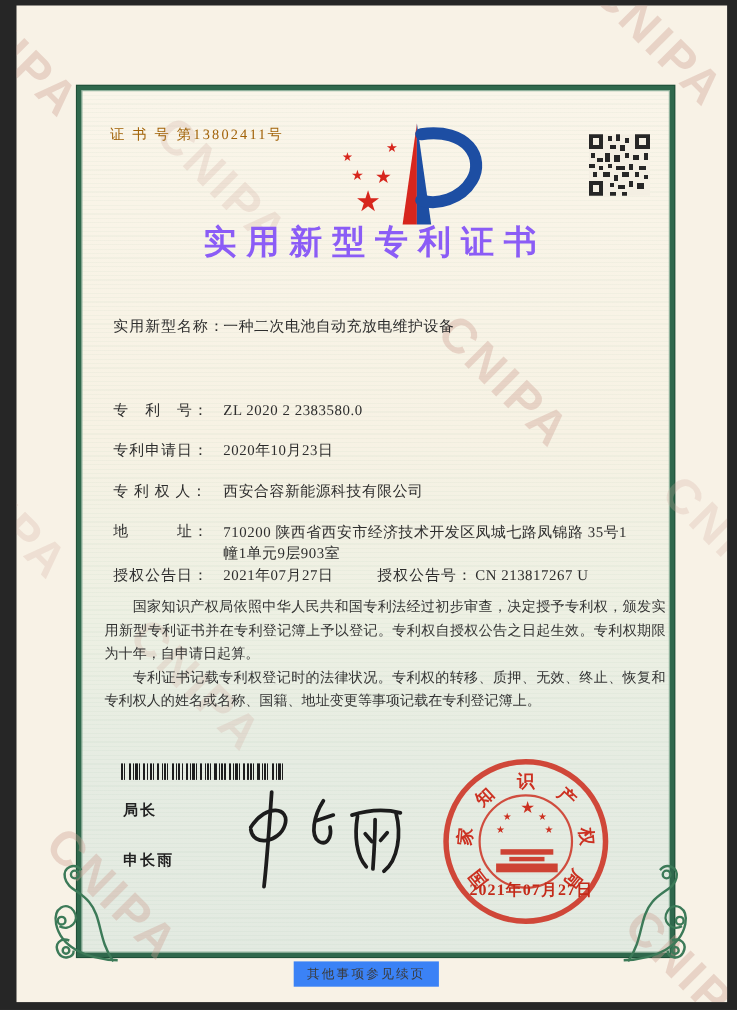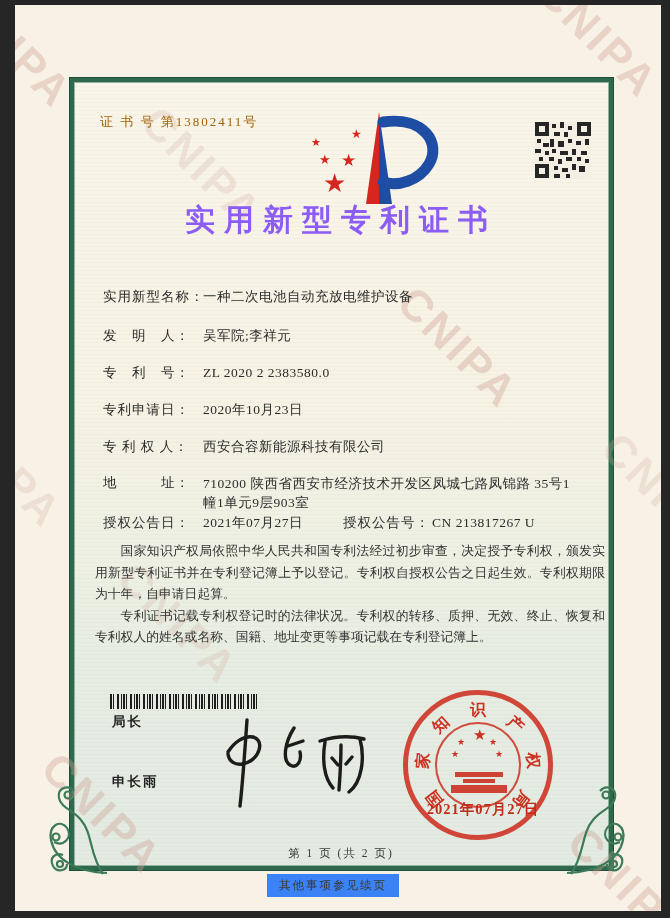--- a/index.html
+++ b/index.html
@@ -166,23 +166,20 @@
             <rect x="16" y="27" width="2" height="2"></rect>
         </g>
       </svg>
     </div>
 
     <div class="title">实用新型专利证书</div>
 
     <div class="field-row" style="top:283px;font-family:Liberation Mono, monospace;">
       <span class="flabel">实用新型名称：</span><span class="fvalue">一种二次电池自动充放电维护设备</span>
     </div>
-    <div class="field-row" style="top:322px;">
-      <span class="flabel">发　明　人：</span><span class="fvalue">吴军院;李祥元</span>
-    </div>
     <div class="field-row" style="top:359px;">
       <span class="flabel">专　利　号：</span><span class="fvalue">ZL 2020 2 2383580.0</span>
     </div>
     <div class="field-row" style="top:396px;">
       <span class="flabel">专利申请日：</span><span class="fvalue">2020年10月23日</span>
     </div>
     <div class="field-row" style="top:433px;">
       <span class="flabel">专 利 权 人：</span><span class="fvalue">西安合容新能源科技有限公司</span>
     </div>
     <div class="field-row addr" style="top:469px;">
@@ -192,21 +189,21 @@
       <span class="flabel">授权公告日：</span><span class="fvalue">2021年07月27日</span><span class="pair2"><span class="flabel" style="width:auto; margin-right:2px;">授权公告号：</span><span class="fvalue">CN 213817267 U</span></span>
     </div>
 
     <div class="body-text">
       <p>国家知识产权局依照中华人民共和国专利法经过初步审查，决定授予专利权，颁发实用新型专利证书并在专利登记簿上予以登记。专利权自授权公告之日起生效。专利权期限为十年，自申请日起算。</p>
       <p>专利证书记载专利权登记时的法律状况。专利权的转移、质押、无效、终止、恢复和专利权人的姓名或名称、国籍、地址变更等事项记载在专利登记簿上。</p>
     </div>
 
     <div class="barcode"></div>
 
-    <div class="signer" style="top:708px;text-align:center;">局长</div>
+    <div class="signer" style="top:723px;text-align:center;">局长</div>
     <div class="signer" style="top:768px;">申长雨</div>
 
     <div class="sig">
       <svg width="180" height="105" viewBox="0 0 180 105">
         <g fill="none" stroke="#1c1c1c" stroke-width="3.4" stroke-linecap="round">
           <path d="M28,44 C42,22 64,26 59,42 C54,58 30,62 28,46"></path>
           <path d="M47,12 C45,40 43,72 40,98"></path>
           <path d="M94,20 C85,34 82,52 90,57 C97,61 102,53 100,44"></path>
           <path d="M88,38 L103,33"></path>
           <path d="M120,33 C136,28 152,28 164,31"></path>
@@ -235,21 +232,20 @@
         <span class="star" style="left:52px; top:14px; font-size:9px;">★</span>
         <span class="star" style="left:14px; top:26px; font-size:9px;">★</span>
         <span class="star" style="left:58px; top:26px; font-size:9px;">★</span>
         <div class="b1"></div>
           <div class="b2"></div>
           <div class="b3"></div>
       </div>
       <div class="seal-date">2021年07月27日</div>
     </div>
 
-    <div class="page-info">第 1 页 (共 2 页)</div>
     <div class="note">其他事项参见续页</div>
 
     <div class="flourish bl">
       <svg width="80" height="100" viewBox="0 0 80 100">
         <g fill="none" stroke="#3c7a58" stroke-width="2.2">
           <path d="M74,93 C44,92 22,80 18,60 C15,45 28,39 34,48 C40,57 31,67 21,62"></path>
           <path d="M70,94 C56,74 60,54 48,40 C40,30 28,28 26,18 C24,8 35,4 41,11"></path>
           <path d="M30,75 C22,72 16,78 20,86 C24,93 34,91 34,84"></path>
           <circle cx="23" cy="57" r="3.5"></circle>
           <circle cx="35" cy="15" r="3.5"></circle>

